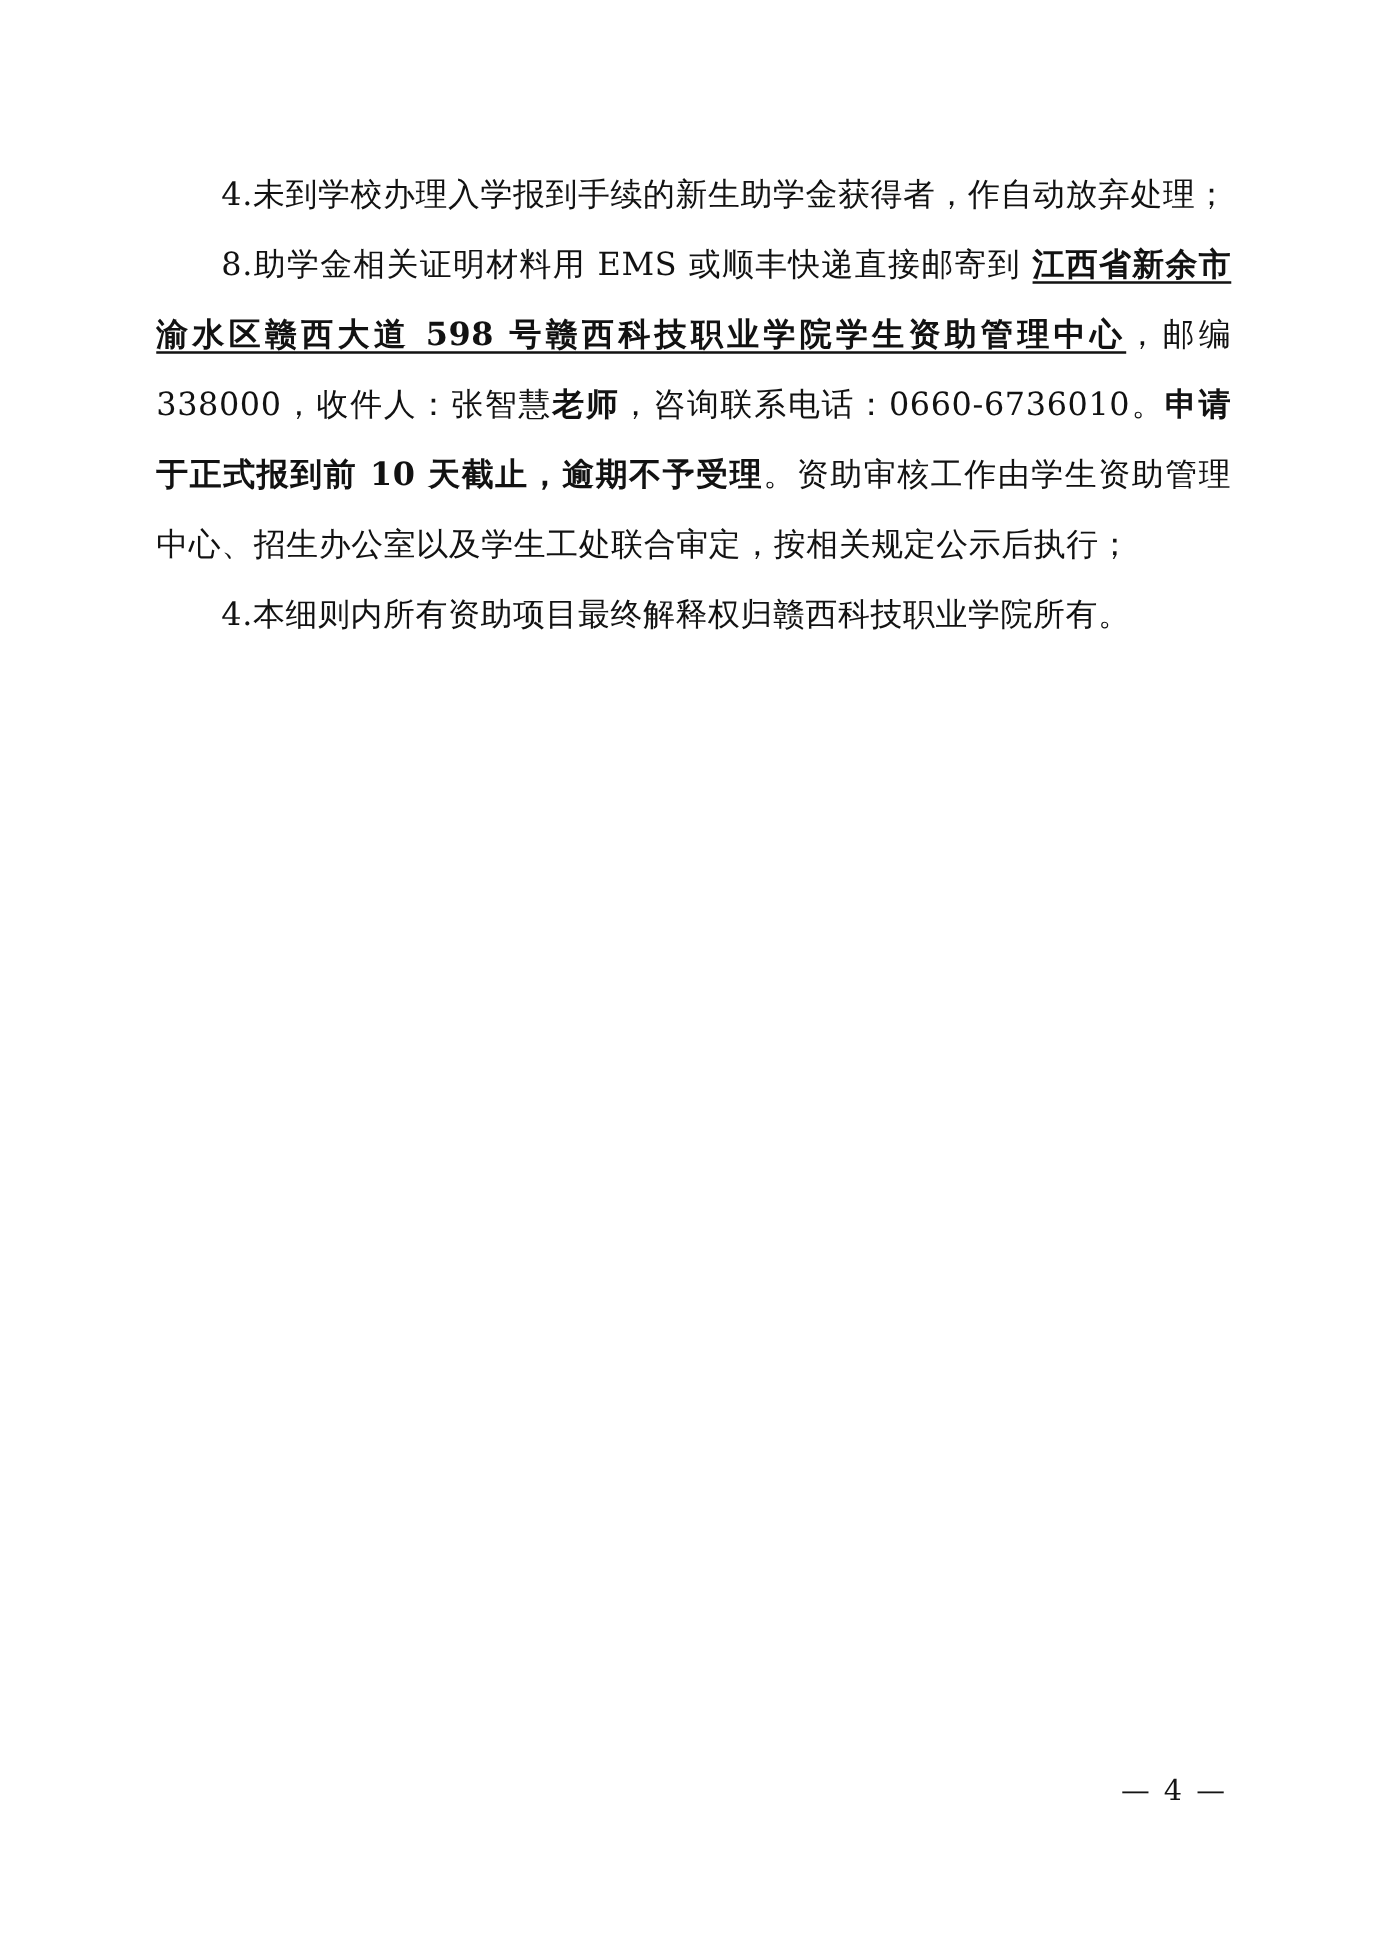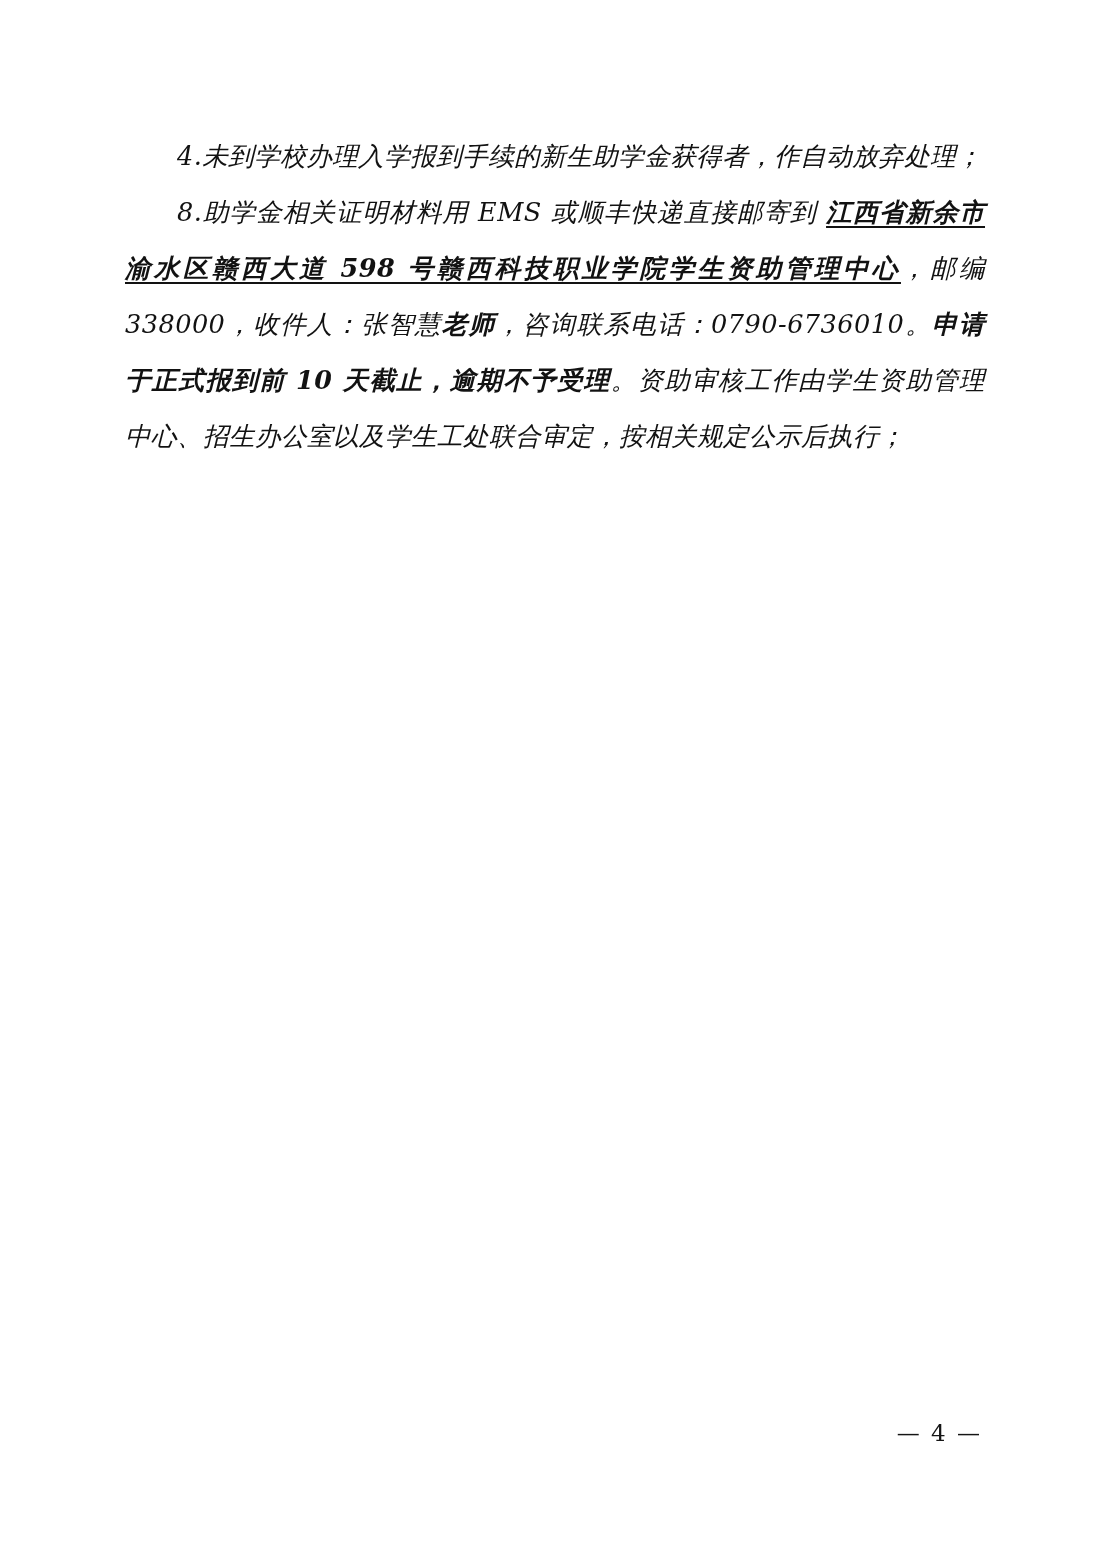--- a/index.html
+++ b/index.html
@@ -32,21 +32,20 @@
     font-size: 25.5px;
     line-height: 56px;
     letter-spacing: 0.5px;
     text-align: justify;
     text-justify: inter-ideograph;
     margin: 0;
     color: #121212;
   }
   .indent {
     text-indent: 52px;
-    font-style: italic;
   }
   .u {
     text-decoration: underline;
     text-underline-offset: 5px;
     font-weight: 600;
   }
   .b {
     font-weight: 700;
   }
   .pagenum {
@@ -60,19 +59,20 @@
   }
 </style>
 </head>
 <body>
 
 <div class="page">
   <div class="content">
 
     <p class="para indent">4.未到学校办理入学报到手续的新生助学金获得者，作自动放弃处理；</p>
 
-    <p class="para indent"><span>8.助学金相关证明材料用 EMS 或顺丰快递直接邮寄到 </span><span class="u">江西省新余市渝水区赣西大道 598 号赣西科技职业学院学生资助管理中心</span><span>，邮编 338000，收件人：张智慧</span><span class="b">老师</span><span>，咨询联系电话：0790-6736010。</span><span class="b">申请于正式报到前 10 天截止，逾期不予受理</span><span>。资助审核工作由学生资助管理中心、招生办公室以及学生工处联合审定，按相关规定公示后执行；</span></p>
+    <p class="para indent"><span>8.助学金相关证明材料用 EMS 或顺丰快递直接邮寄到 </span><span class="u">江西省新余市渝水区赣西大道 598 号赣西科技职业学院学生资助管理中心</span><span>，邮编 338000，收件人：张智慧</span><span class="b">老师</span><span>，咨询联系电话：0660-6736010。</span><span class="b">申请于正式报到前 10 天截止，逾期不予受理</span><span>。资助审核工作由学生资助管理中心、招生办公室以及学生工处联合审定，按相关规定公示后执行；</span></p>
 
+    <p class="para indent">4.本细则内所有资助项目最终解释权归赣西科技职业学院所有。</p>
 
   </div>
 
   <div class="pagenum">— 4 —</div>
 </div>
 
 </body></html>

